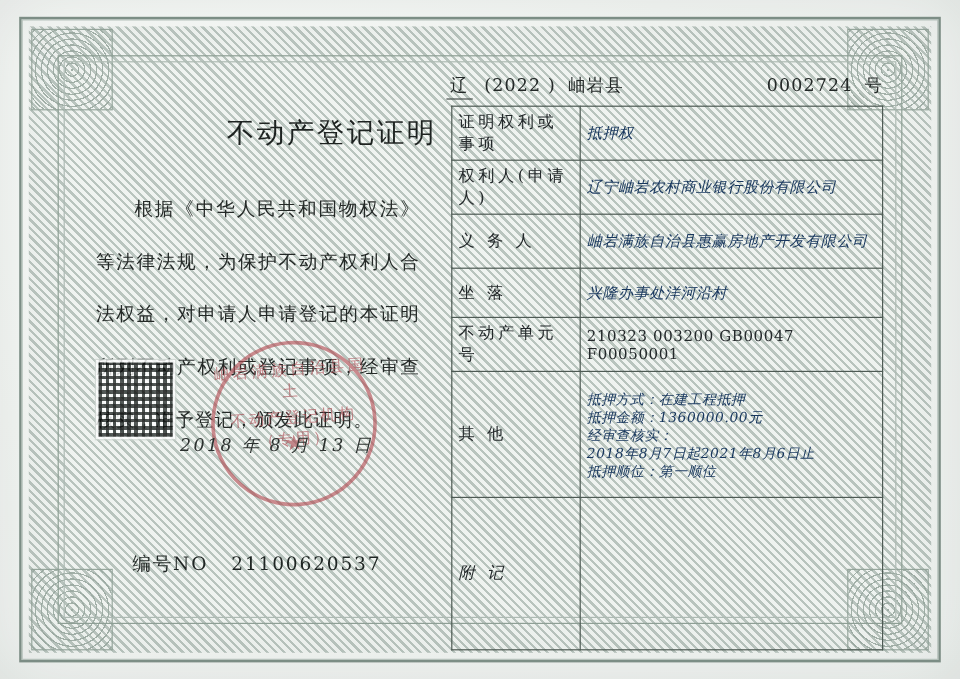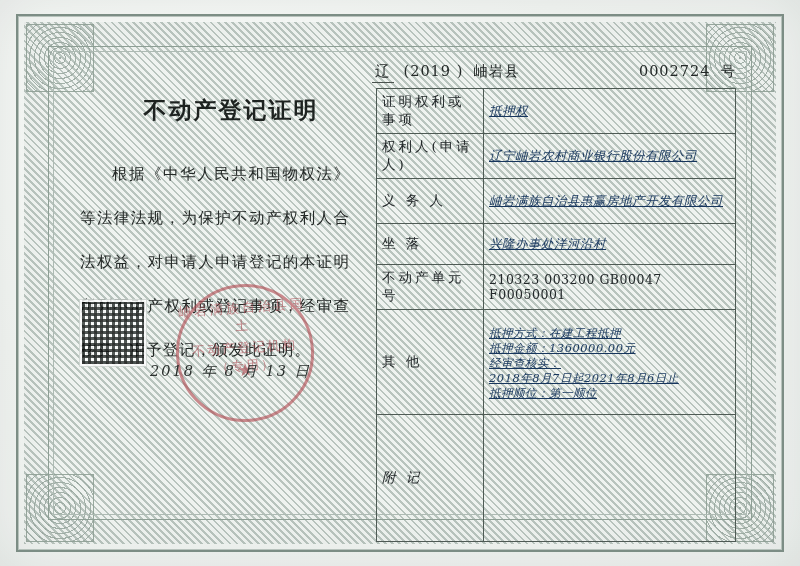--- a/index.html
+++ b/index.html
@@ -59,24 +59,24 @@
     position:absolute;left:64px;top:62px;right:64px;bottom:62px;
   }
 
   
   .left-col{
     position:absolute;left:0;top:0;width:300px;bottom:0;
     color:#2b2f2d;
   }
   .doc-title{
     font-family:"DejaVu Serif","Liberation Serif",serif;
-    font-weight:bold;
+    font-weight:normal;
     font-size:23px;
     letter-spacing:2px;
-    text-align:center;
+    text-align:right;
     margin:33px 0 0 34px;
     color:#1d2220;
   }
   .hologram{
     position:absolute;left:248px;top:30px;
     width:62px;height:42px;
     background:
       linear-gradient(135deg,#3a4a55 0%,#6c7d86 25%,#2f3c46 50%,#7d8e97 75%,#39474f 100%);
     border:1px solid #4a565e;
   }
@@ -201,21 +201,21 @@
     color:#17365d;
     padding-top:2px;
   }
   .multi div{white-space:nowrap;}
   .unit-code{
     font-family:"DejaVu Sans Mono","Liberation Mono",monospace;
     font-size:11.5px;
     letter-spacing:0px;
     color:#1b3d6b;
   }
-  .hand{ font-style:italic;text-decoration:underline; }
+  .hand{ font-style:italic; }
 </style>
 </head>
 <body>
 
 <div id="cert">
 
   <div class="border-outer"></div>
   <div class="border-band"></div>
   <div class="corner tl"></div>
   <div class="corner tr"></div>
@@ -237,27 +237,32 @@
 
       <div class="seal">
         <div class="seal-top">岫岩满族自治县国土</div>
         <div class="seal-star">★</div>
         <div class="seal-mid">不动产登记机构（专用）</div>
       </div>
 
       <div class="date-line">2018 年 8 月 13 日</div>
 
 
+      <div class="serial">
+        <span>编号NO</span>
+        &nbsp;
+        <span>21100620537</span>
+      </div>
     </div>
 
     <div class="right-col">
 
       <div class="cert-head">
         <span class="province">辽</span>
-        <span>(2019 )</span>
+        <span>(2022 )</span>
         <span>岫岩县</span>
         <span class="spacer"></span>
           <span>0002724</span>
         <span>号</span>
       </div>
 
       <table class="reg">
         <tbody>
             <tr class="r1">
           <td class="lbl">证明权利或事项</td>

